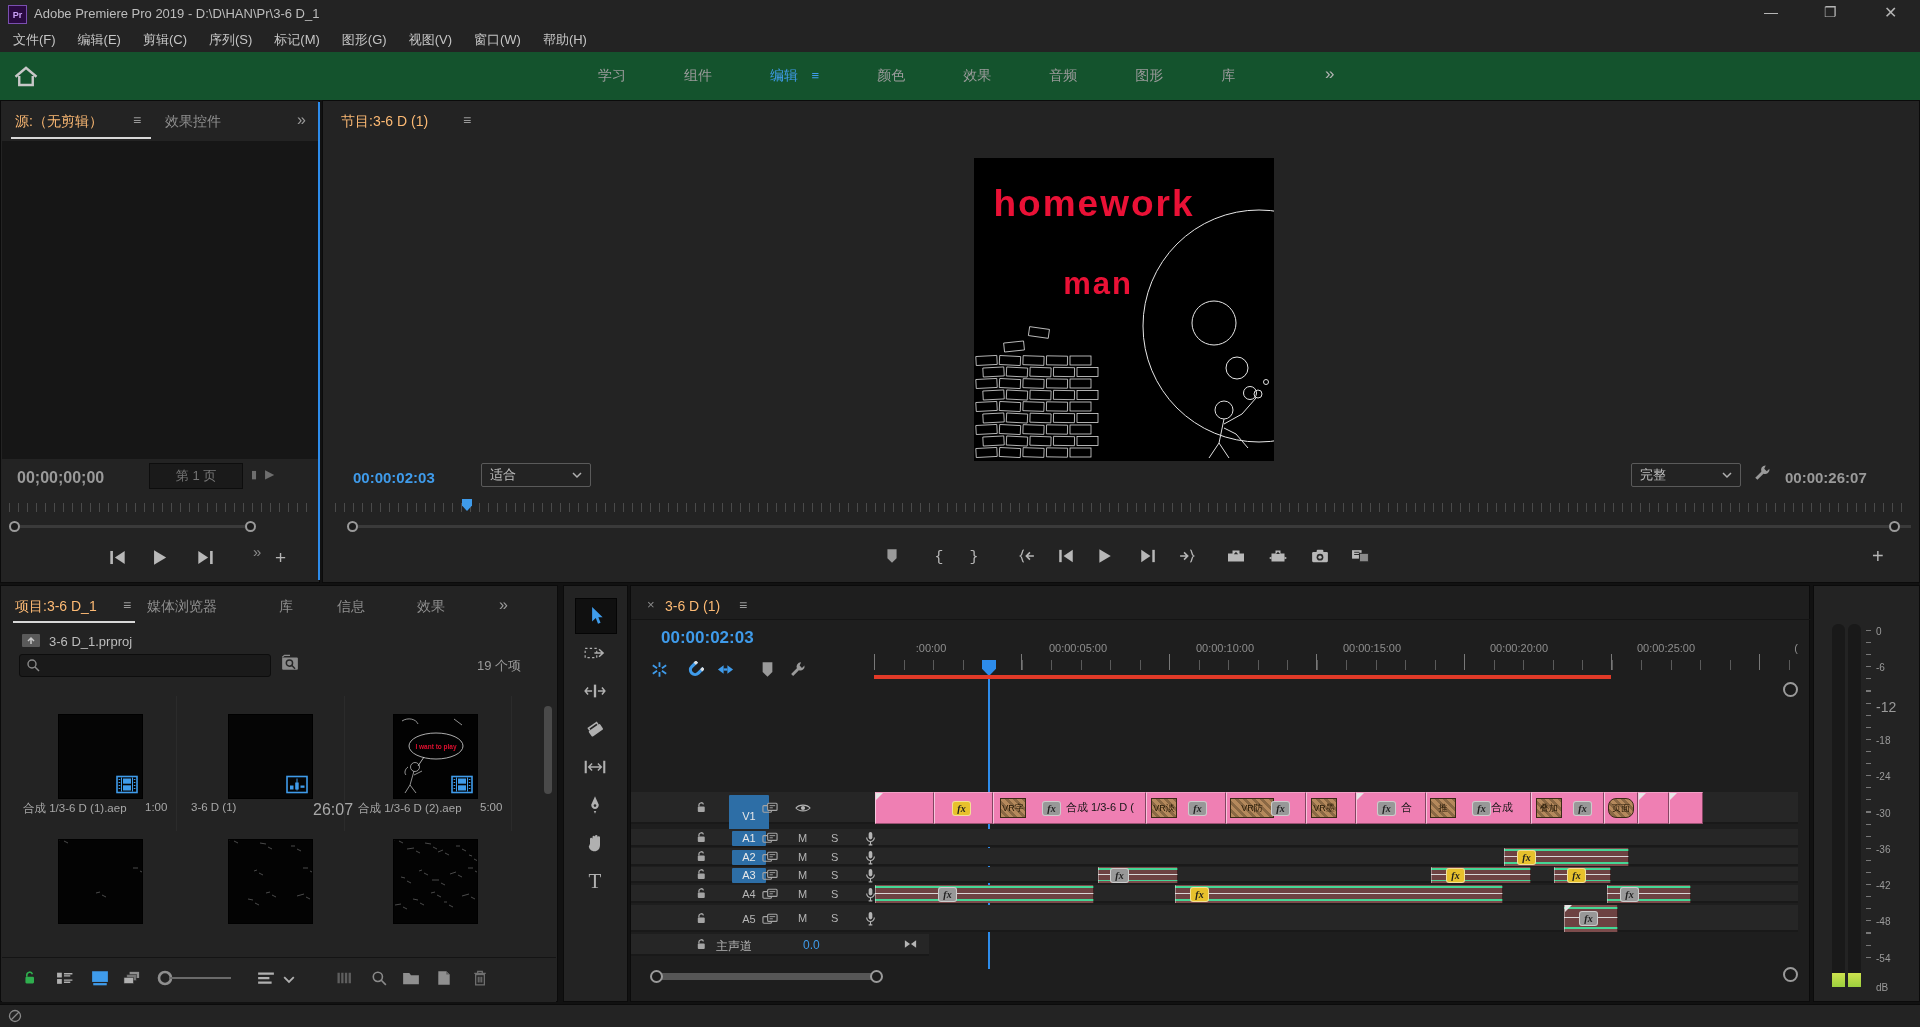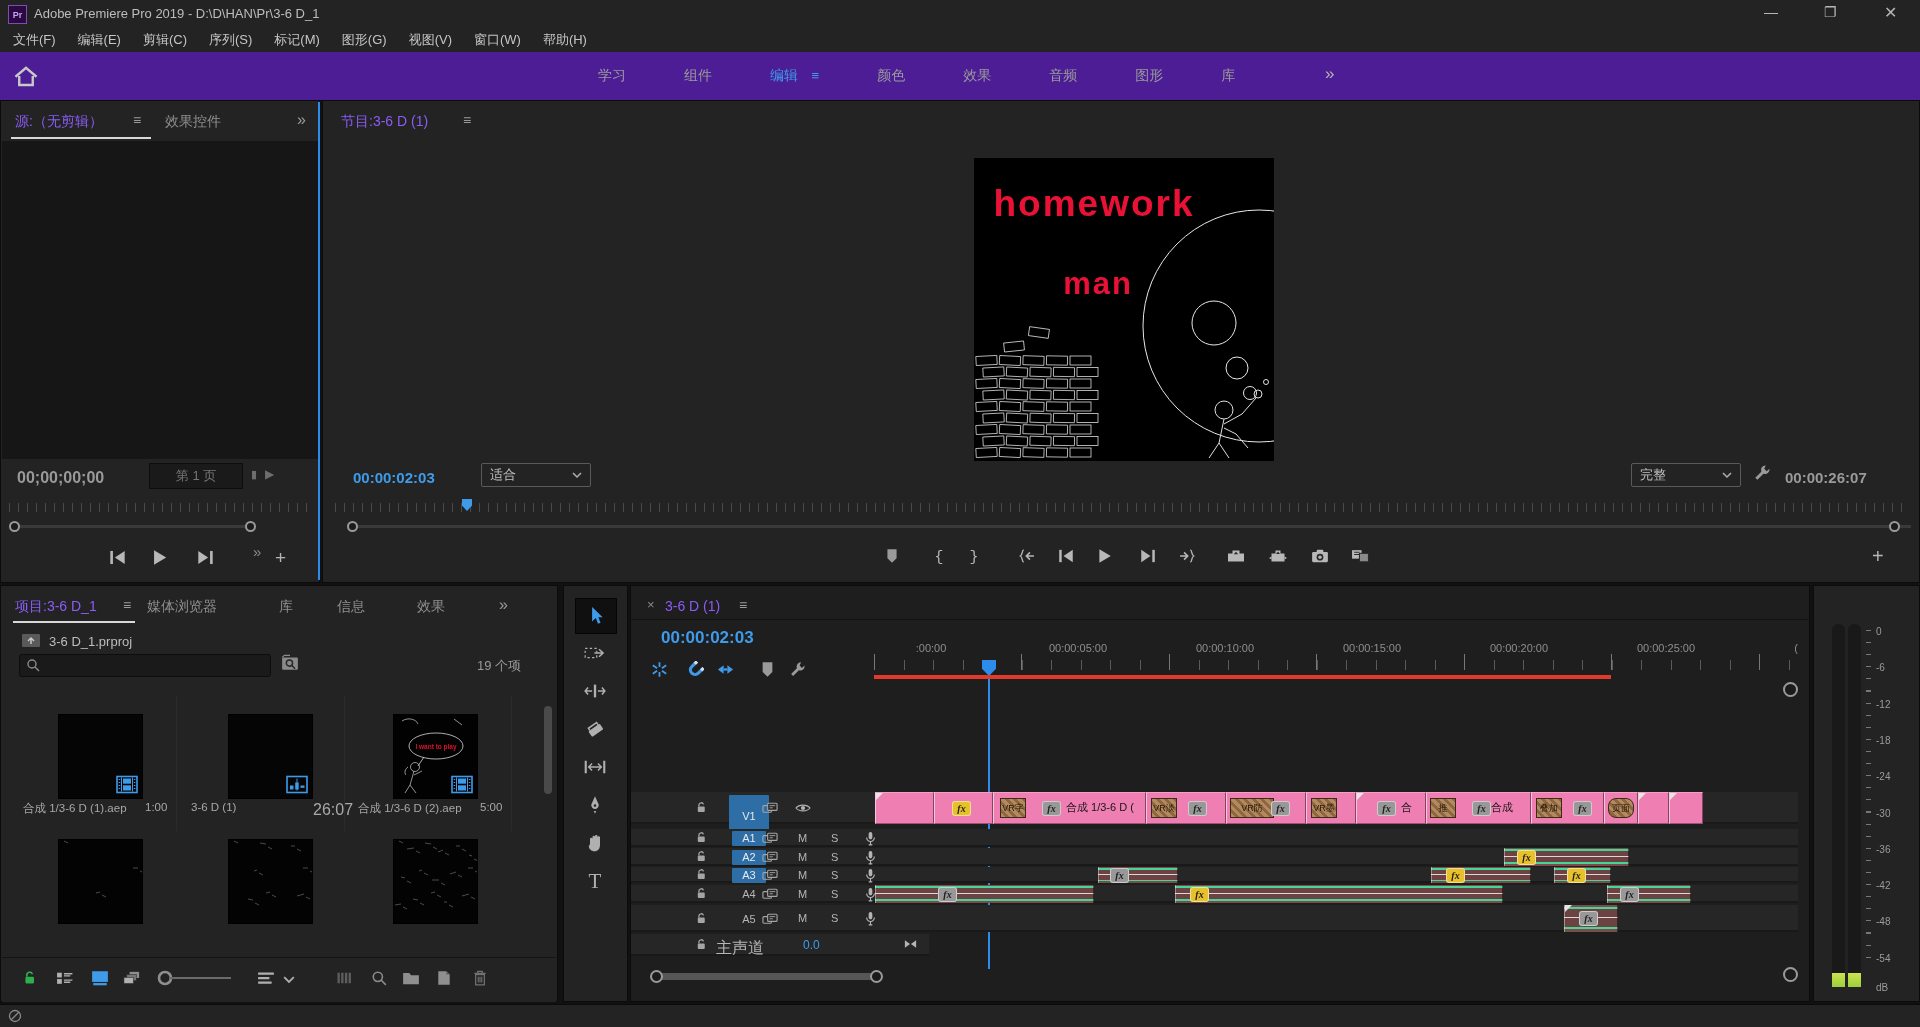--- a/index.html
+++ b/index.html
@@ -1,21 +1,21 @@
 <!DOCTYPE html>
 <html><head>
 <meta charset="utf-8">
 <style>
   html,body{margin:0;padding:0;background:#000;}
   #stage{position:relative;width:1920px;height:1027px;background:#111;overflow:hidden;
          font-family:"Liberation Sans",sans-serif;color:#c5c5c5;}
   .abs{position:absolute;}
   .panel{position:absolute;background:#232323;box-sizing:border-box;border:1px solid #0b0b0b;}
   .ttab{position:absolute;font-size:14px;color:#8f8f8f;white-space:nowrap;}
-  .ttab.active{color:#8b5cf6;}
+  .ttab.active{color:#fdba74;}
   .tc-blue{color:#3f9bea;font-weight:bold;}
   .tc-gray{color:#9a9a9a;font-weight:bold;}
   .icon{display:inline-block;line-height:0;}
   .icon svg{width:100%;height:100%;}
   .glyph{color:#b5b5b5;}
   .menu-item{display:inline-block;padding:0 11px;font-size:13px;color:#c5c5c5;line-height:24px;}
   .ws-tab{font-size:14px;color:#9b9b9b;white-space:nowrap;}
   .ws-tab.active{color:#3f9bea;}
   .dropdown{position:absolute;box-sizing:border-box;border:1px solid #5a5a5a;border-radius:2px;
             background:#232323;font-size:13px;color:#c0c0c0;display:flex;align-items:center;
@@ -59,21 +59,21 @@
     <div class="abs" style="left:34px;top:6px;font-size:13px;color:#bdbdbd;white-space:nowrap;">Adobe Premiere Pro 2019 - D:\D\HAN\Pr\3-6 D_1</div>
     <div class="abs glyph" style="left:1764px;top:4px;font-size:14px;">—</div>
     <div class="abs glyph" style="left:1824px;top:4px;font-size:14px;">❐</div>
     <div class="abs glyph" style="left:1884px;top:3px;font-size:16px;">✕</div>
   </div>
 
   <div class="abs" id="menubar" style="left:0;top:28px;width:1920px;height:24px;background:#232323;border-bottom:1px solid #151515;">
     <div id="menu-items" class="abs" style="left:2px;top:0;height:24px;white-space:nowrap;"><span class="menu-item">文件(F)</span><span class="menu-item">编辑(E)</span><span class="menu-item">剪辑(C)</span><span class="menu-item">序列(S)</span><span class="menu-item">标记(M)</span><span class="menu-item">图形(G)</span><span class="menu-item">视图(V)</span><span class="menu-item">窗口(W)</span><span class="menu-item">帮助(H)</span></div>
   </div>
 
-  <div class="abs" id="wsbar" style="left:0;top:52px;width:1920px;height:48px;background:#4c1d95;">
+  <div class="abs" id="wsbar" style="left:0;top:52px;width:1920px;height:48px;background:#14532d;">
     <div class="abs icon" style="left:14px;top:13px;width:24px;height:22px;" id="home-ic"><svg viewBox="0 0 16 14">
           <path d="M1 7.5 8 1.5l7 6" fill="none" stroke="#c8c8c8" stroke-width="1.6"></path>
           <path d="M3.5 7v6h9V7" fill="none" stroke="#c8c8c8" stroke-width="1.6"></path>
         </svg></div>
     <div id="ws-tabs" class="abs" style="left:598px;top:0;height:48px;display:flex;align-items:center;gap:58px;">
         <span class="ws-tab">学习</span>
         <span class="ws-tab">组件</span>
         <span class="ws-tab active">编辑<span style="margin-left: 10px; font-size: 13px;"> ≡</span></span>
         <span class="ws-tab">颜色</span>
         <span class="ws-tab">效果</span>
@@ -624,21 +624,21 @@
         <div class="icon" style="position: absolute; left: 234px; top: 6px; width: 11px; height: 15px;"><svg viewBox="0 0 12 16">
             <rect x="4" y="1" width="4" height="8" rx="2" fill="#b5b5b5"></rect>
             <path d="M1.8 7a4.2 4.2 0 0 0 8.4 0M6 11.2V15M4 15h4" stroke="#b5b5b5" fill="none" stroke-width="1.2"></path>
           </svg></div>
       </div>
       <div class="trackrow" style="position: absolute; left: 0px; top: 348px; width: 298px; height: 22px;">
         <div class="icon" style="position: absolute; left: 64px; top: 4px; width: 13px; height: 13px;"><svg viewBox="0 0 14 14">
             <path d="M4.2 6V4.4a2.5 2.5 0 0 1 4.9-.7" fill="none" stroke="#a5a5a5" stroke-width="1.4"></path>
             <rect x="3" y="6" width="7.5" height="5.8" rx="1" fill="#a5a5a5"></rect>
           </svg></div>
-        <div style="position: absolute; left: 85px; top: 4px; font-size: 16px; color: rgb(181, 181, 181);">主声道</div>
+        <div style="position: absolute; left: 85px; top: 4px; font-size: 12px; color: rgb(181, 181, 181);">主声道</div>
         <div style="position: absolute; left: 172px; top: 4px; font-size: 12px; color: rgb(63, 155, 234);">0.0</div>
         <div class="icon" style="position: absolute; left: 272px; top: 4px; width: 15px; height: 12px;"><svg viewBox="0 0 16 12">
             <path d="M2 2v8l5.5-4zM14 2v8L8.5 6z" fill="#b5b5b5"></path>
           </svg></div>
       </div>
       <div class="clip" style="position: absolute; left: 244px; top: 206px; width: 59px; height: 32px;">
         <div class="fold"></div>
       </div>
       <div class="clip" style="position: absolute; left: 303px; top: 206px; width: 59px; height: 32px;">
         <div class="fxb fx-yellow" style="position: absolute; left: 17px; top: 8px;">fx</div>
@@ -711,21 +711,21 @@
 
   <div class="panel" id="meter-panel" style="left:1813px;top:585px;width:107px;height:417px;">
     <div class="abs" style="left:18px;top:38px;width:13px;height:363px;background:#191919;border-radius:6px 6px 0 0;"></div>
     <div class="abs" style="left:34px;top:38px;width:13px;height:363px;background:#191919;border-radius:6px 6px 0 0;"></div>
     <div class="abs" style="left:18px;top:387px;width:13px;height:14px;background:linear-gradient(180deg,#cde24e,#9ccf3e);"></div>
     <div class="abs" style="left:34px;top:387px;width:13px;height:14px;background:linear-gradient(180deg,#cde24e,#9ccf3e);"></div>
     <div class="abs" style="left:52px;top:44px;width:5px;height:330px;background:repeating-linear-gradient(180deg,#777 0 1px,transparent 1px 12.1px);"></div>
     <div id="meter-scale"></div>
   <div style="position: absolute; left: 62px; top: 40px; font-size: 10px; color: rgb(154, 154, 154);">0</div>
       <div style="position: absolute; left: 62px; top: 76.3px; font-size: 10px; color: rgb(154, 154, 154);">-6</div>
-      <div style="position: absolute; left: 62px; top: 112.6px; font-size: 10px; color: rgb(154, 154, 154);">-12</div>
+      <div style="position: absolute; left: 62px; top: 112.6px; font-size: 14px; color: rgb(154, 154, 154);">-12</div>
       <div style="position: absolute; left: 62px; top: 148.9px; font-size: 10px; color: rgb(154, 154, 154);">-18</div>
       <div style="position: absolute; left: 62px; top: 185.2px; font-size: 10px; color: rgb(154, 154, 154);">-24</div>
       <div style="position: absolute; left: 62px; top: 221.5px; font-size: 10px; color: rgb(154, 154, 154);">-30</div>
       <div style="position: absolute; left: 62px; top: 257.8px; font-size: 10px; color: rgb(154, 154, 154);">-36</div>
       <div style="position: absolute; left: 62px; top: 294.1px; font-size: 10px; color: rgb(154, 154, 154);">-42</div>
       <div style="position: absolute; left: 62px; top: 330.4px; font-size: 10px; color: rgb(154, 154, 154);">-48</div>
       <div style="position: absolute; left: 62px; top: 366.7px; font-size: 10px; color: rgb(154, 154, 154);">-54</div>
       <div style="position: absolute; left: 62px; top: 396px; font-size: 10px; color: rgb(154, 154, 154);">dB</div>
     </div>
 

